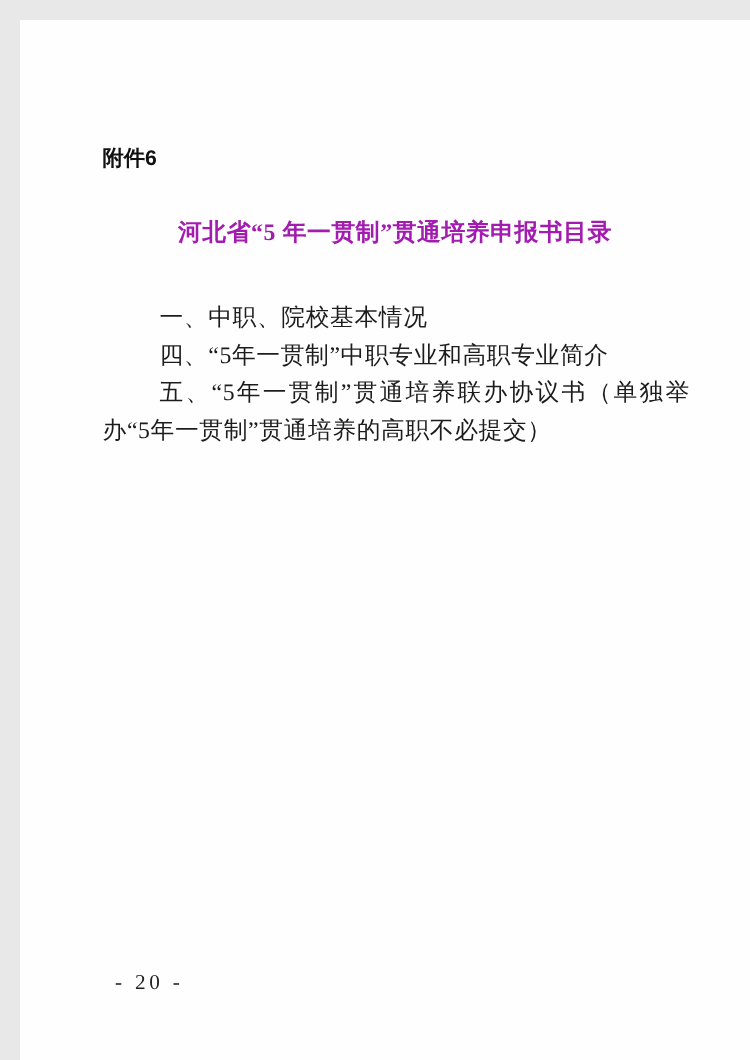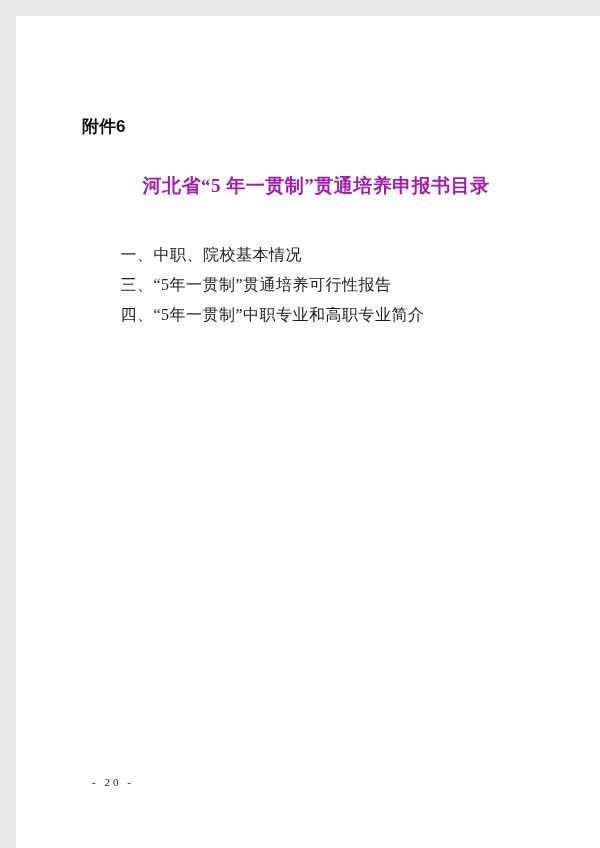--- a/index.html
+++ b/index.html
@@ -38,51 +38,51 @@
     font-weight: bold;
     letter-spacing: 0.5px;
     color: #a21caf;
     font-family: "Liberation Serif", "DejaVu Serif", serif;
   }
   .toc {
     position: absolute;
     left: 66px;
     top: 224px;
     width: 470px;
-    font-size: 16px;
+    font-size: 19px;
     line-height: 30px;
     text-align: justify;
     color: #1c1c1c;
   }
   .toc p {
     margin: 0;
     padding: 0;
     text-indent: 2.4em;
     letter-spacing: 0.5px;
   }
   .page-number {
     position: absolute;
     left: 76px;
     top: 760px;
-    font-size: 11px;
+    font-size: 17px;
     letter-spacing: 3px;
     color: #222;
     white-space: nowrap;
   }
 </style>
 </head>
 <body>
 
 <div class="paper">
 
   <div class="attachment-label">附件6</div>
 
   <h1 class="doc-title">河北省“5 年一贯制”贯通培养申报书目录</h1>
 
   <div class="toc">
     <p class="toc-item">一、中职、院校基本情况</p>
-    <p class="toc-item">三、“5年一贯制”贯通培养可行性报告</p>
     <p class="toc-item">四、“5年一贯制”中职专业和高职专业简介</p>
+    <p class="toc-item">五、“5年一贯制”贯通培养联办协议书（单独举办“5年一贯制”贯通培养的高职不必提交）</p>
   </div>
 
   <div class="page-number">- 20 -</div>
 
 </div>
 
 </body></html>

